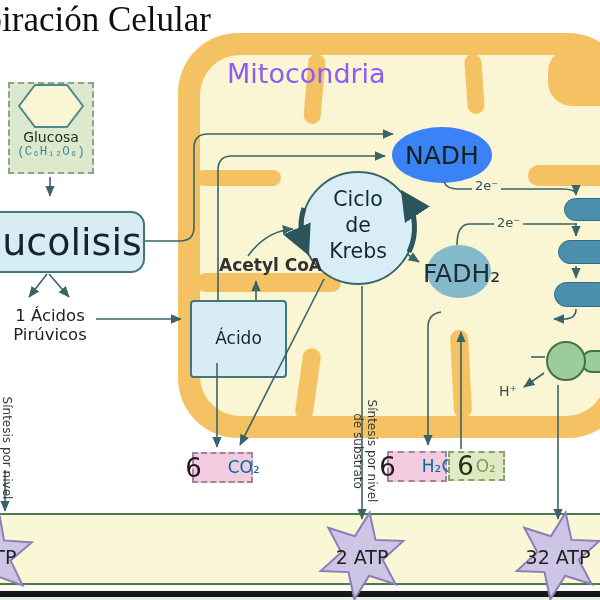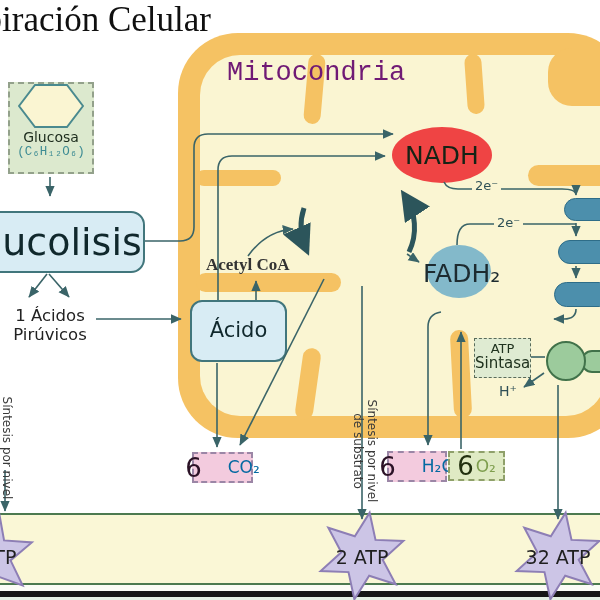--- a/index.html
+++ b/index.html
@@ -8,39 +8,39 @@
   #stage *{box-sizing:border-box;}
   .abs{position:absolute;}
 
   
   .title{font-family:"Liberation Serif",serif;font-size:35px;color:#101010;white-space:nowrap;}
 
   
   .mito-outer{left:178px;top:33px;width:450px;height:405px;background:#F5C263;border-radius:60px;}
   .mito-inner{left:200px;top:55px;width:406px;height:361px;background:#FAF5D2;border-radius:40px;}
   .crista{position:absolute;background:#F5C263;}
-  .mito-label{font-size:27px;color:#701a75;font-family:Liberation Mono, monospace;}
+  .mito-label{font-size:27px;color:#8b5cf6;}
 
   
   .bluebox{background:#D8ECF4;border:2px solid #41767C;border-radius:14px;color:#10282C;
            display:flex;align-items:center;justify-content:center;text-align:center;}
 
   
   .glucose-box{left:8px;top:82px;width:86px;height:92px;background:#DCE9CE;
                border:2px dashed #93A18B;text-align:center;padding-top:0;}
   .glucose-name{font-size:14px;color:#1c2b1c;margin-top:1px;}
   .glucose-formula{font-size:12.5px;color:#3E8C94;font-family:Liberation Mono, monospace;}
 
   
   .krebs{left:301px;top:171px;width:114px;height:114px;border-radius:50%;
          background:#D9EDF6;border:2.5px solid #39666C;text-align:center;
          font-size:20.5px;line-height:1.28;color:#0F2A2E;padding-top:13px;}
 
   .ellipse{border-radius:50%;display:flex;align-items:center;justify-content:center;}
-  .nadh{left:392px;top:127px;width:100px;height:56px;background:#ef4444;font-size:25px;color:#152315;}
+  .nadh{left:392px;top:127px;width:100px;height:56px;background:#3b82f6;font-size:25px;color:#152315;}
   .fadh{left:427px;top:245px;width:64px;height:53px;background:#83B9CA;}
   .fadh-label{font-size:25px;color:#1d2b30;white-space:nowrap;}
 
   .etc-oval{background:#4C8FAC;border:1.5px solid #2E6D88;border-radius:13px;}
 
   .elabel{font-size:13px;color:#2F5157;background:#FAF5D2;padding:0 3px;white-space:nowrap;}
   .formula-text{font-size:15px;color:#2F4F56;white-space:nowrap;}
 
   .synthase-box{left:474px;top:338px;width:57px;height:40px;background:#DFEBD2;
                 border:1.5px dashed #5A6B5A;text-align:center;color:#20331F;line-height:1.05;padding-top:3px;}
@@ -110,41 +110,42 @@
       <polygon points="17,1 49,1 65,22 49,43 17,43 1,22" fill="#FAF5D2" stroke="#4A8A8F" stroke-width="2"></polygon>
     </svg>
     <div class="glucose-name">Glucosa</div>
     <div class="glucose-formula">(C₆H₁₂O₆)</div>
   </div>
 
   <div class="abs bluebox" style="left:-55px;top:211px;width:200px;height:62px;font-size:38px;padding-left:14px;">
     <span>Glucolisis</span>
   </div>
 
-  <div class="abs bluebox" style="left:190px;top:300px;width:97px;height:62px;font-size:21px;line-height:1.12;border-radius:12px;">
+  <div class="abs bluebox" style="left:190px;top:300px;width:97px;height:78px;font-size:17px;line-height:1.12;border-radius:4px;">
     <div>
       <div>Ácido</div>
     </div>
   </div>
 
+  <div class="abs krebs">
+    <div>Ciclo</div>
+    <div>de</div>
+    <div>Krebs</div>
+  </div>
 
   <div class="abs ellipse nadh">
     <span>NADH</span>
   </div>
   <div class="abs ellipse fadh"></div>
   <div class="abs fadh-label" style="left:423px;top:259px;text-align:right;">FADH₂</div>
 
   <div class="abs etc-oval" style="left:564px;top:198px;width:52px;height:23px;"></div>
   <div class="abs etc-oval" style="left:558px;top:240px;width:56px;height:24px;"></div>
   <div class="abs etc-oval" style="left:554px;top:282px;width:58px;height:25px;"></div>
 
-  <div class="abs synthase-box">
-    <div class="l1">ATP</div>
-    <div class="l2">Sintasa</div>
-  </div>
   <svg class="abs" style="left:540px;top:335px;" width="60" height="60">
     <g fill="#9CCB9C" stroke="#41724A" stroke-width="2">
       <rect x="42" y="16" width="40" height="21" rx="10"></rect>
       <circle cx="26" cy="26" r="19"></circle>
     </g>
   </svg>
 
   <div class="abs molbox pink" style="left:192px;top:452px;width:61px;height:31px;">
     <span class="count">6</span>
     <span class="form">CO₂</span>
@@ -194,21 +195,21 @@
     </g>
     <g stroke="#2C555B" stroke-width="5" fill="none">
       <path d="M409,252 A57,57 0 0 0 405,196" marker-end="url(#arD)"></path>
       <path d="M304,208 A57,57 0 0 0 306,249" marker-end="url(#arD)"></path>
     </g>
   </svg>
 
   <div class="abs title" style="left:-68px;top:0px;">Respiración Celular</div>
   <div class="abs mito-label" style="left:227px;top:58px;">Mitocondria</div>
   <div class="abs small-text" style="left:8px;top:306px;width:84px;">1 Ácidos Pirúvicos</div>
-  <div class="abs acetyl" style="left:206px;top:255px;font-family:Liberation Serif, serif;">Acetyl CoA</div>
+  <div class="abs acetyl" style="left:219px;top:255px;">Acetyl CoA</div>
   <div class="abs elabel" style="left:472px;top:178px;">2e⁻</div>
   <div class="abs elabel" style="left:494px;top:215px;">2e⁻</div>
   <div class="abs hplus" style="left:499px;top:383px;">H⁺</div>
 
   <div class="abs vlabel" style="left:303px;top:437px;width:122px;height:28px;">
     <div>Síntesis por nivel</div>
     <div>de substrato</div>
   </div>
   <div class="abs vlabel" style="left:-50px;top:440px;width:110px;height:16px;">
     <div>Síntesis por nivel</div>

